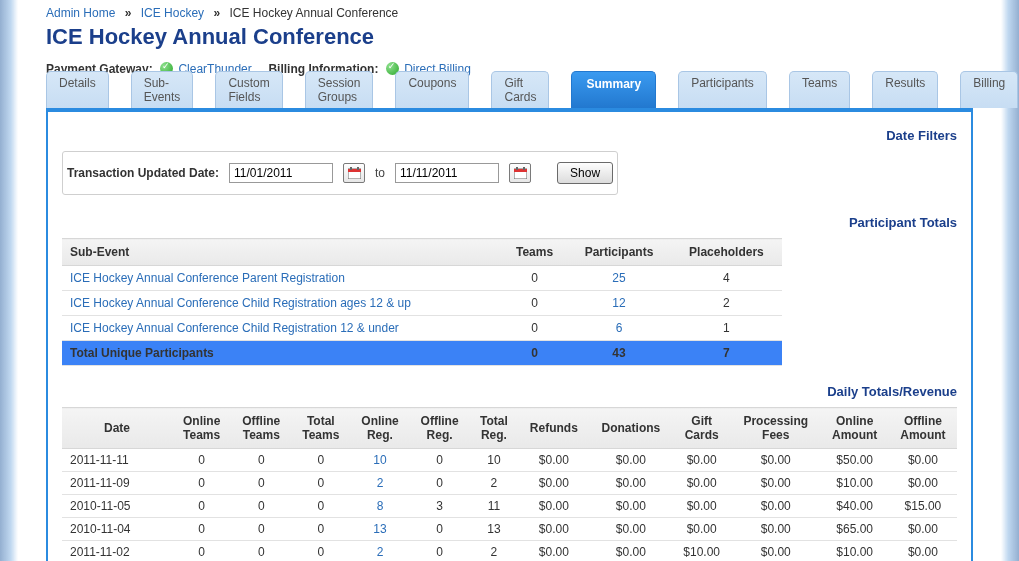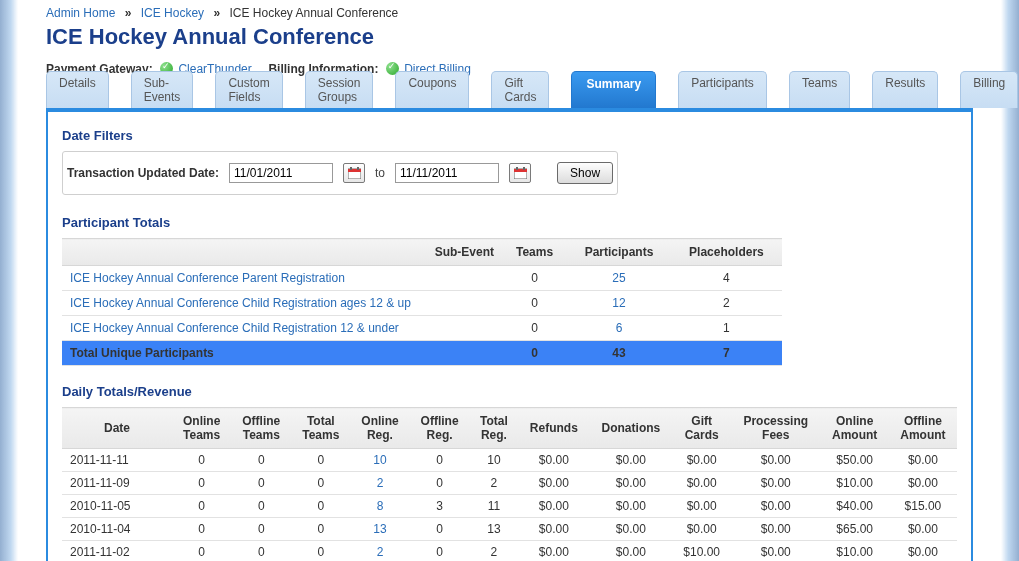--- a/index.html
+++ b/index.html
@@ -45,21 +45,21 @@
     border-color:#2278cf;
     padding: 5px 14px;
   }
   .panel {
     border-left: 2px solid #2b8be0;
     border-right: 2px solid #2b8be0;
     border-bottom: 2px solid #2b8be0;
     background:#fff;
     padding: 10px 14px 4px 14px;
   }
-  .section-h { color:#1b3f8b; font-weight:bold; font-size:13px; margin: 6px 0 8px 0;}
+  .section-h { color:#1b3f8b; font-weight:bold; font-size:13px; margin: 6px 0 8px 0; text-align: right;}
   .filterbox {
     border:1px solid #cfcfcf; border-radius:3px; padding:10px 4px; display:inline-flex; align-items:center; gap:10px; margin-bottom:14px;
   }
   .filterbox label { font-weight:bold; }
   .filterbox input[type=text]{
     width:104px; padding:2px 4px; border:1px solid #999; font-size:12px;
   }
   .calbtn {
     width:22px; height:20px; border:1px solid #7a7a7a; border-radius:2px;
     background: linear-gradient(#fefefe,#e7e7e7);
@@ -74,21 +74,21 @@
     padding:3px 12px; cursor:pointer; font-size:12px;
     margin-left:16px;
   }
   table.data { border-collapse: collapse; width:100%; }
   table.pt { width:720px; }
   table.data th {
     background: linear-gradient(#f4f4f4,#e9e9e9);
     border-top:1px solid #d7d7d7; border-bottom:1px solid #d7d7d7;
     padding:6px 8px; font-weight:bold; text-align:center; color:#333;
   }
-  table.data th.left { text-align:right; }
+  table.data th.left { text-align:left; }
   table.data td { border-bottom:1px solid #e2e2e2; padding:5px 8px; text-align:center; }
   table.data td.left { text-align:left; }
   table.data a { color:#2a6db8; text-decoration:none; }
   table.data tr.totals td { background:#3b82f6; font-weight:bold; }
   
   table.daily th { vertical-align:middle; height:40px; }
   table.daily td.money { }
   table.daily { font-size:12px; }
   table.daily td { padding:4px 8px; }
 </style>

